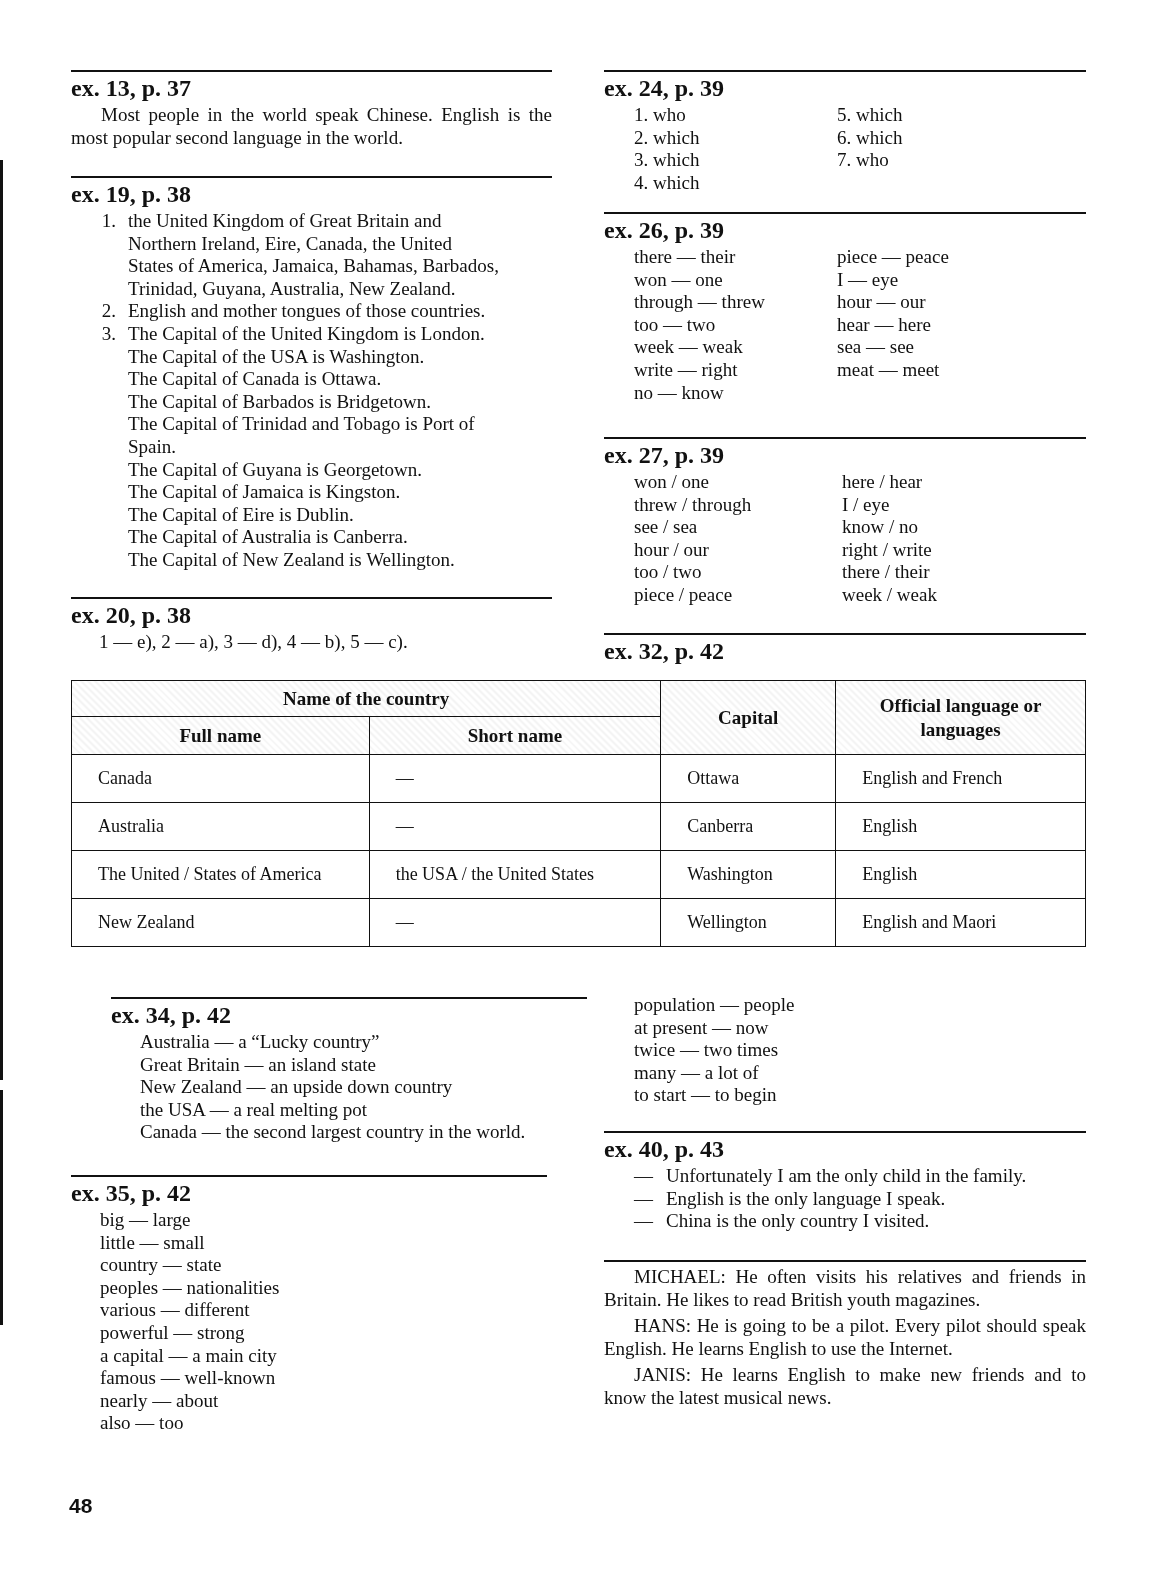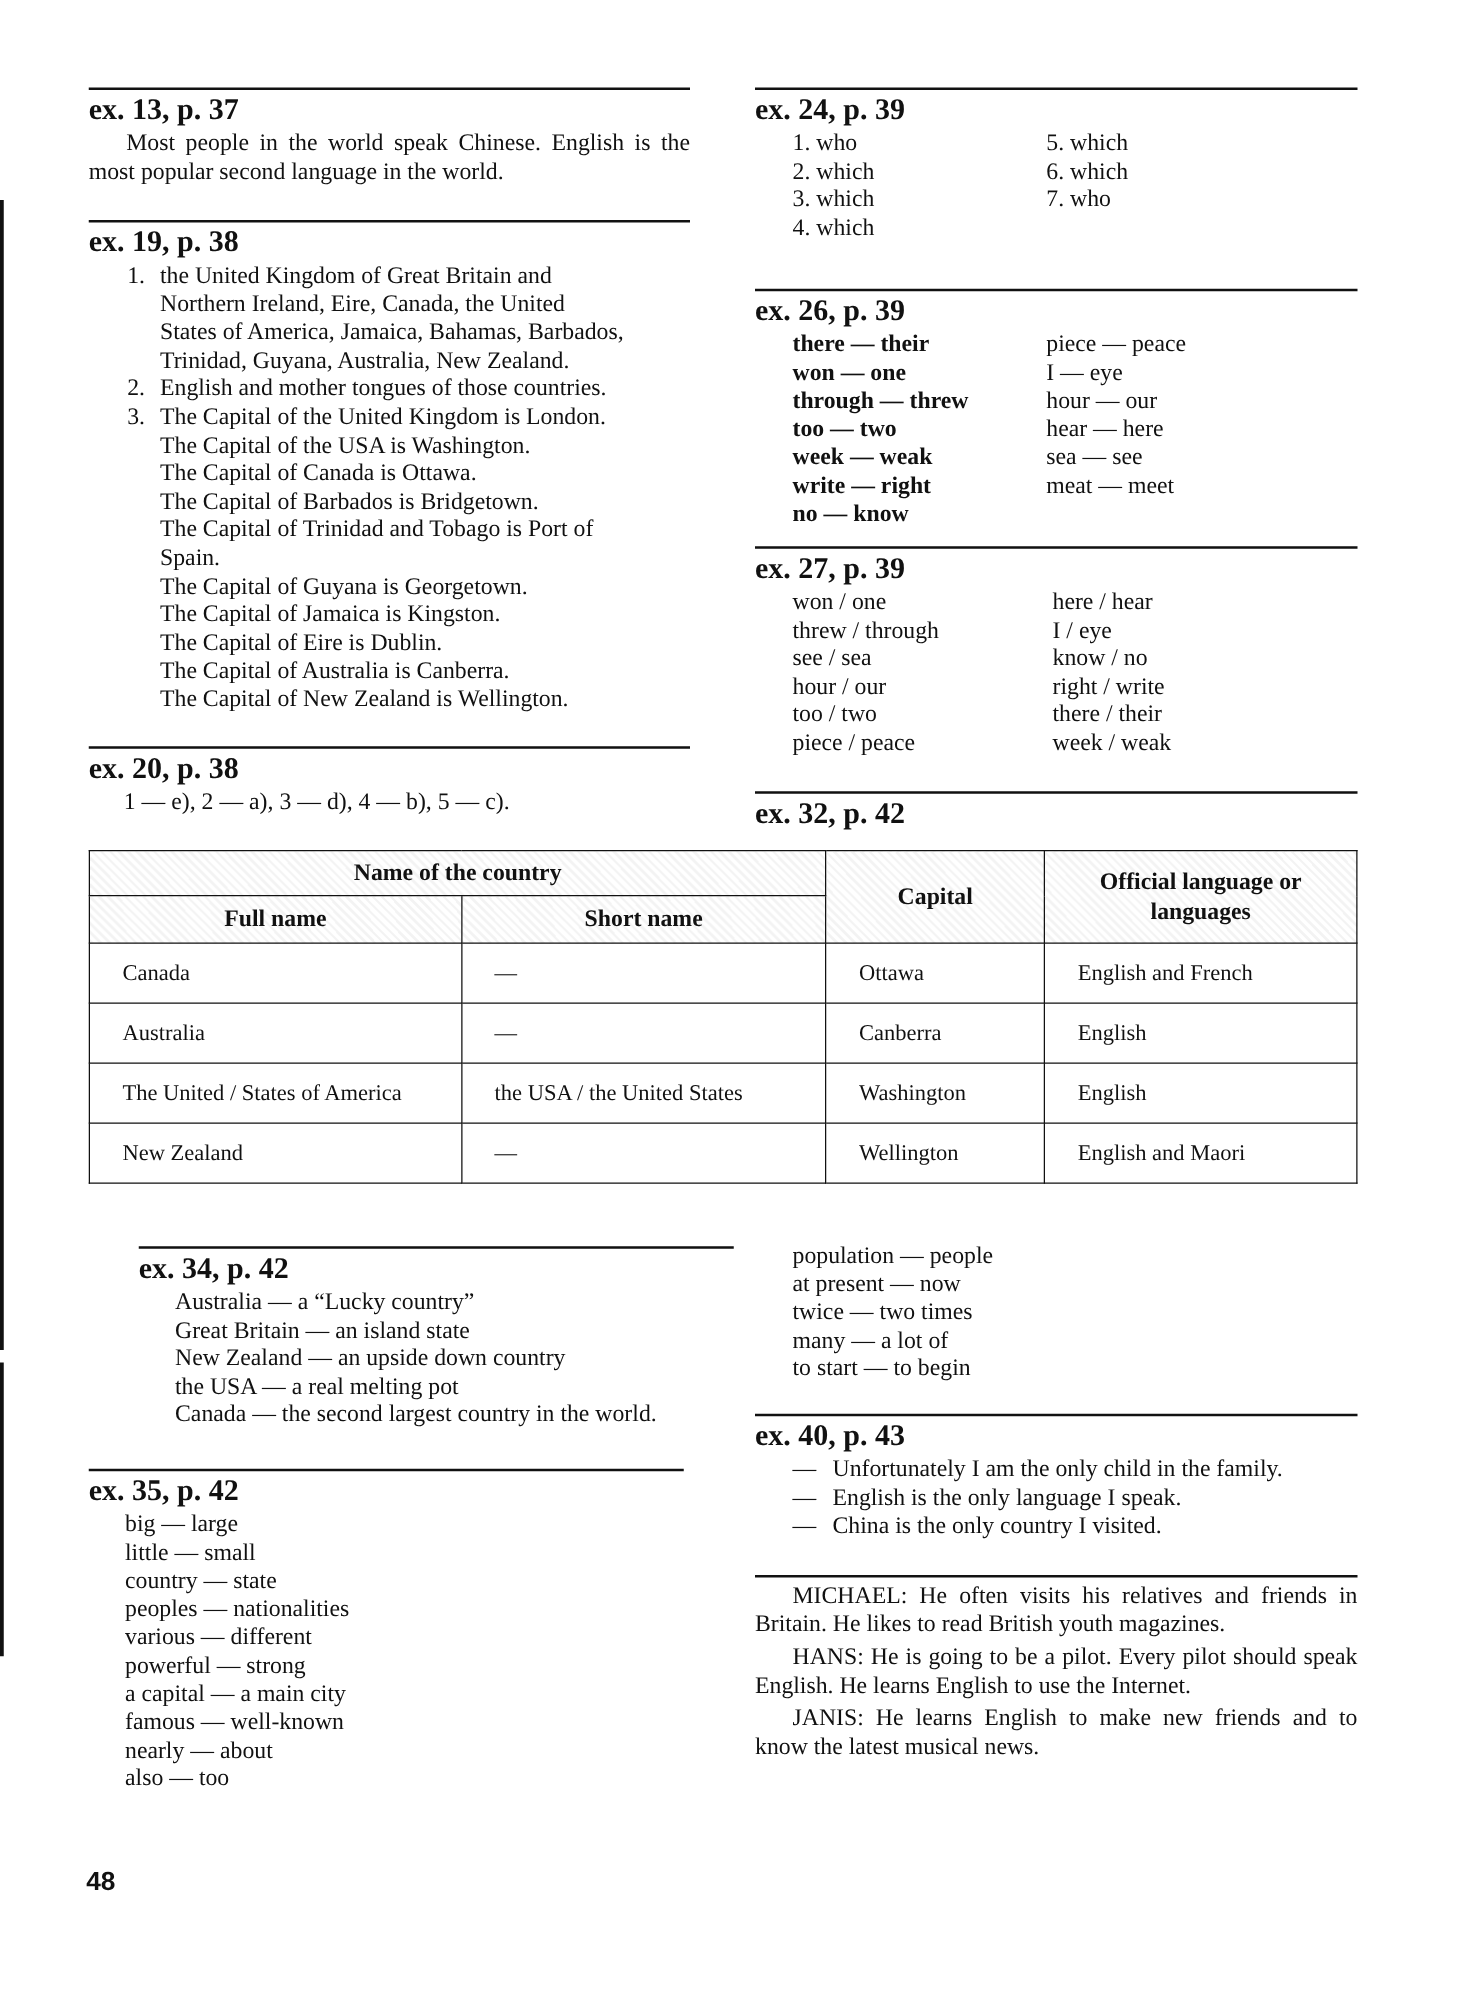--- a/index.html
+++ b/index.html
@@ -114,25 +114,25 @@
       <div class="line">4. which</div>
     </div>
     <div class="col">
       <div class="line">5. which</div>
       <div class="line">6. which</div>
       <div class="line">7. who</div>
     </div>
   </div>
 </div>
 
-<div class="sec" style="left:604px;top:231px;width:482px;">
+<div class="sec" style="left:604px;top:212px;width:482px;">
   <div class="rule"></div>
   <div class="sec-title">ex. 26, p. 39</div>
   <div class="two-col" style="padding-left:30px;">
-    <div class="col" style="width:203px;font-weight:bold;">
+    <div class="col" style="width:203px;">
       <div class="line">there — their</div>
       <div class="line">won — one</div>
       <div class="line">through — threw</div>
       <div class="line">too — two</div>
       <div class="line">week — weak</div>
       <div class="line">write — right</div>
       <div class="line">no — know</div>
     </div>
     <div class="col">
       <div class="line">piece — peace</div>

